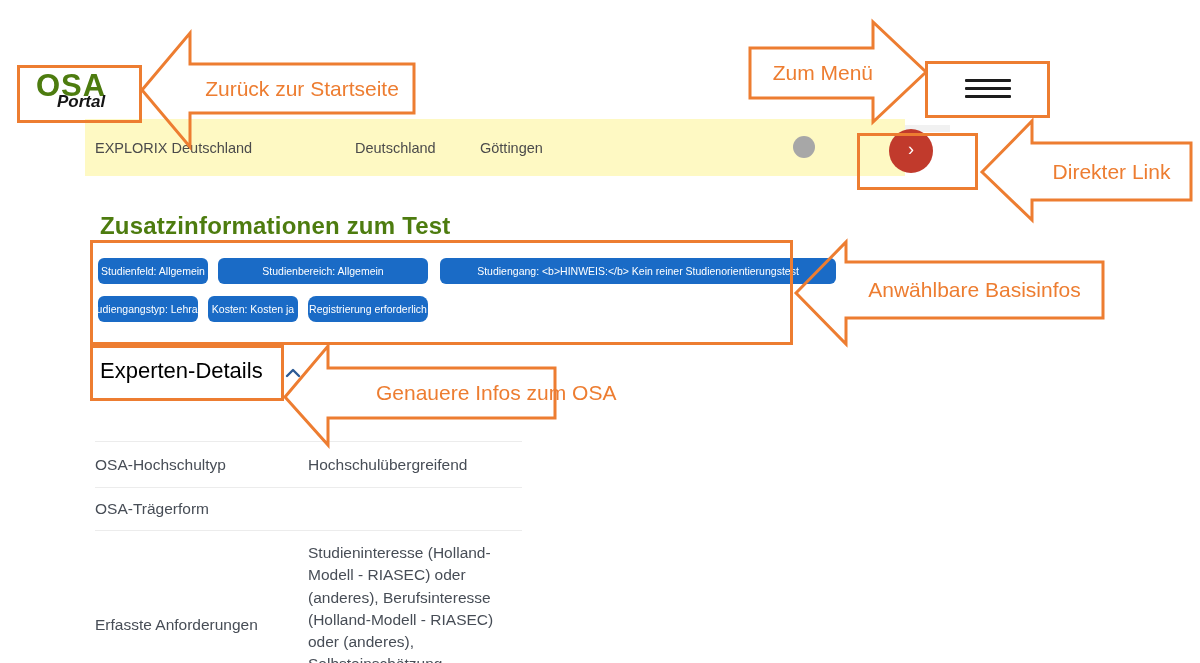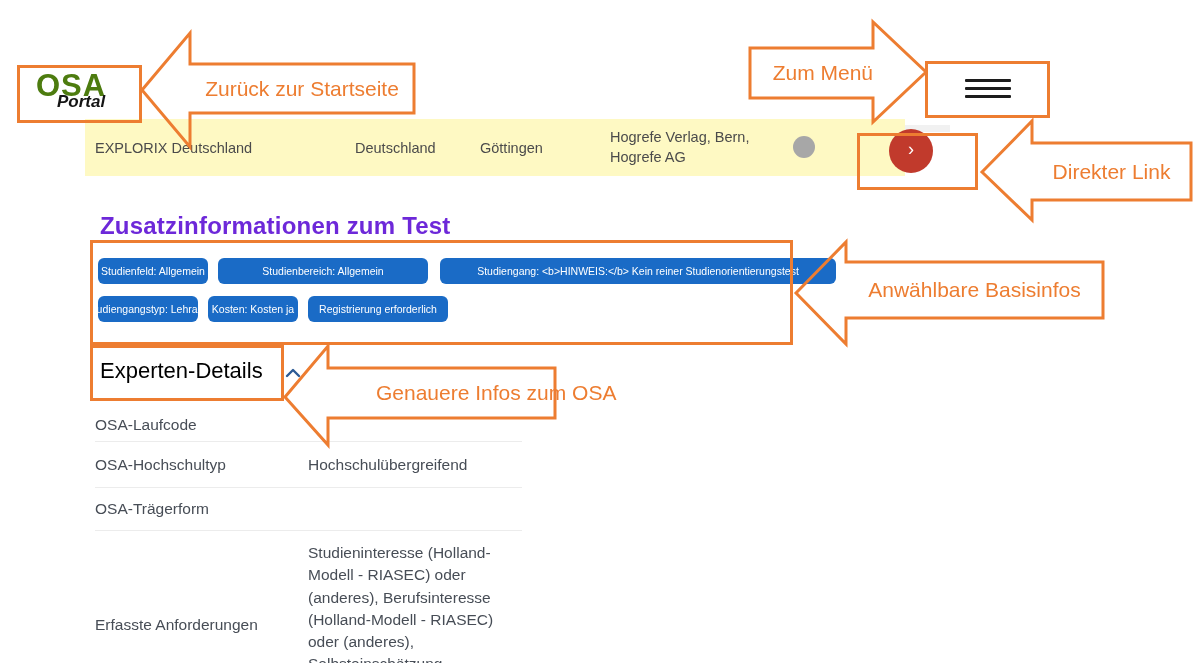--- a/index.html
+++ b/index.html
@@ -20,30 +20,30 @@
   .cell { position:absolute; font-size:14.5px; color:#4b4b4b; line-height:1.35; }
   .cell-name { left:10px; top:20px; }
   .cell-country { left:270px; top:20px; }
   .cell-city { left:395px; top:20px; }
   .cell-publisher { left:525px; top:9px; width:190px; }
   .status-dot { position:absolute; left:708px; top:17px; width:22px; height:22px; border-radius:50%; background:#a7a7a7; }
   .link-btn { position:absolute; left:804px; top:10px; width:44px; height:44px; border-radius:50%;
     background:#c13a2c; border:none; color:#fff; font-size:18px; display:flex; align-items:center; justify-content:center; cursor:pointer; }
   .link-btn span { transform:translateY(-2px); }
 
-  .section-title { left:100px; top:212px; font-size:24px; font-weight:600; color:#6d28d9; letter-spacing:0.2px; }
+  .section-title { left:100px; top:212px; font-size:24px; font-weight:600; color:#4d7c0f; letter-spacing:0.2px; }
 
   .badge { position:absolute; height:26px; background:#1a6bc6; border-radius:6px; color:#fff;
     font-size:10.5px; display:flex; align-items:center; justify-content:center; padding:0 6px; cursor:pointer; white-space:nowrap; }
   .b1 { left:98px;  top:258px; width:110px; }
   .b2 { left:218px; top:258px; width:210px; }
   .b3 { left:440px; top:258px; width:396px; }
   .b4 { left:98px;  top:296px; width:100px; }
   .b5 { left:208px; top:296px; width:90px; }
-  .b6 { left:308px; top:296px; width:140px; }
+  .b6 { left:308px; top:296px; width:120px;border-radius:8px; }
 
   .expert-heading { left:100px; top:358px; display:flex; align-items:center; gap:22px;
     font-size:22px; font-weight:500; color:#000000; cursor:pointer; }
 
   .details { left:90px; top:408px; width:432px; padding-left:5px; }
   .drow { display:grid; grid-template-columns:213px 1fr; font-size:15.5px; color:#474d56; }
   .drow .dlabel, .drow .dvalue { display:flex; align-items:center; }
   .r1 { height:34px; border-bottom:1px solid #ececec; }
   .r2 { height:46px; border-bottom:1px solid #ececec; }
   .r3 { height:43px; border-bottom:1px solid #ececec; }
@@ -73,21 +73,20 @@
 <div class="stage">
 
   <div class="abs logo-osa">OSA</div>
   <div class="abs logo-portal">Portal</div>
 
   <div class="abs row-strip"></div>
   <div class="abs result-row">
     <div class="cell cell-name">EXPLORIX Deutschland</div>
     <div class="cell cell-country">Deutschland</div>
     <div class="cell cell-city">Göttingen</div>
-    <div class="cell cell-publisher">Hogrefe Verlag, Bern, Hogrefe AG</div>
     <div class="status-dot"></div>
     <button class="link-btn">
       <span>›</span>
     </button>
   </div>
 
   <div class="abs section-title">Zusatzinformationen zum Test</div>
 
   <div class="badge b1">Studienfeld: Allgemein</div>
   <div class="badge b2">Studienbereich: Allgemein</div>
@@ -98,21 +97,20 @@
 
   <div class="abs expert-heading">
     <span>Experten-Details</span>
     <svg class="chev-up" width="16" height="10" viewBox="0 0 16 10">
       <polyline points="2,8 8,2 14,8" fill="none" stroke="#2c5b95" stroke-width="2.4" stroke-linecap="round" stroke-linejoin="round"></polyline>
     </svg>
   </div>
 
   <div class="abs details">
     <div class="drow r1">
-      <div class="dlabel">OSA-Laufcode</div>
     </div>
     <div class="drow r2">
       <div class="dlabel">OSA-Hochschultyp</div>
       <div class="dvalue">Hochschulübergreifend</div>
     </div>
     <div class="drow r3">
       <div class="dlabel">OSA-Trägerform</div>
     </div>
     <div class="drow r4">
       <div class="dlabel">Erfasste Anforderungen</div>

